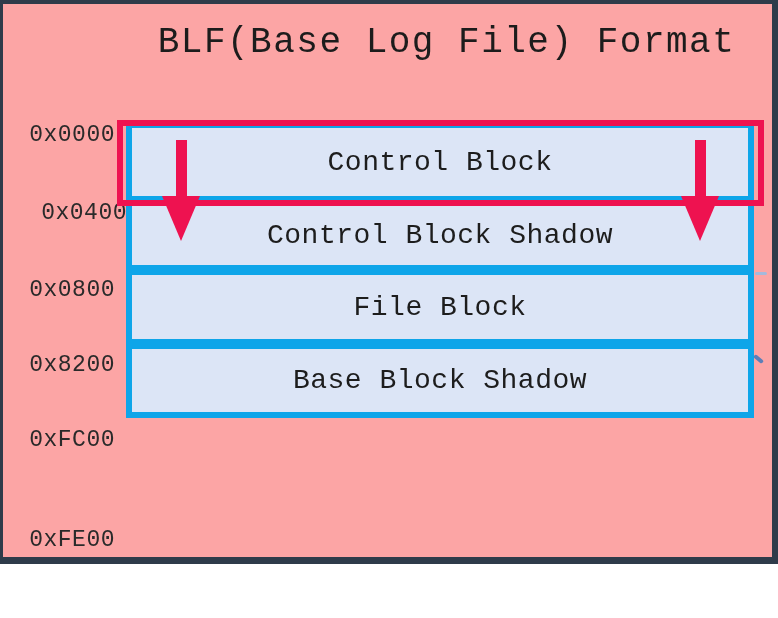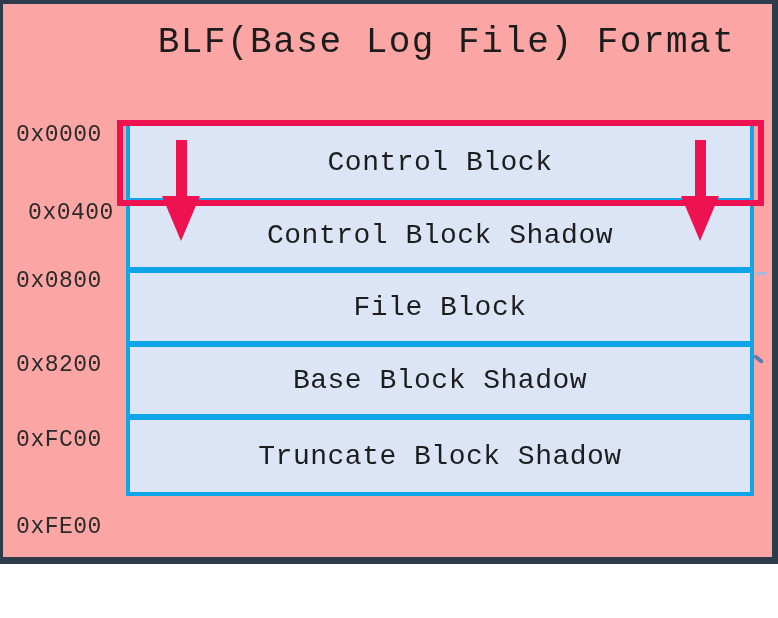--- a/index.html
+++ b/index.html
@@ -27,35 +27,35 @@
     text-align: center;
     font-size: 36px;
     letter-spacing: 1.5px;
     color: #1c1c1c;
     white-space: nowrap;
   }
   .addr {
     position: absolute;
     left: 0;
     width: 112px;
-    text-align: center;
+    text-align: right;
     font-size: 23px;
     letter-spacing: 0.5px;
     color: #2a2a2a;
     white-space: nowrap;
   }
   .blocks {
     position: absolute;
     left: 123px;
     top: 118px;
     width: 628px;
   }
   .block-row {
     box-sizing: border-box;
-    border: 4px solid #0ea5e9;
+    border: 6px solid #0ea5e9;
     margin-top: -2px;
     background: #DCE5F6;
     display: flex;
     align-items: center;
     justify-content: center;
   }
   .block-row:first-child { margin-top: 0; }
   .block-label {
     font-size: 28px;
     letter-spacing: 0.5px;
@@ -119,41 +119,38 @@
 </head>
 <body>
 
 <div class="page">
 
   <div class="title">BLF(Base Log File) Format</div>
 
   <div id="addr-col">
       <div class="addr" style="top: 118px;">0x0000</div>
       <div class="addr" style="top: 196px; margin-left: 12px;">0x0400</div>
-      <div class="addr" style="top: 264px;">0x0800</div>
+      <div class="addr" style="top: 273px;">0x0800</div>
       <div class="addr" style="top: 348px;">0x8200</div>
       <div class="addr" style="top: 423px;">0xFC00</div>
-      <div class="addr" style="top: 510px;">0xFE00</div>
+      <div class="addr" style="top: 523px;">0xFE00</div>
     </div>
 
   <div class="blocks" id="blocks">
       <div class="block-row" style="height: 80px;">
         <span class="block-label">Control Block</span>
       </div>
       <div class="block-row" style="height: 71px;">
         <span class="block-label">Control Block Shadow</span>
       </div>
       <div class="block-row" style="height: 76px;">
         <span class="block-label">File Block</span>
       </div>
       <div class="block-row" style="height: 75px;">
         <span class="block-label">Base Block Shadow</span>
-      </div>
-      <div class="block-row" style="height: 80px;">
-        <span class="block-label">Truncate Block Shadow</span>
       </div>
     </div>
 
   <div class="highlight-box"></div>
 
   <div class="arrow" style="left:159px; top:136px;">
     <div class="shaft"></div>
     <div class="head"></div>
   </div>
 

